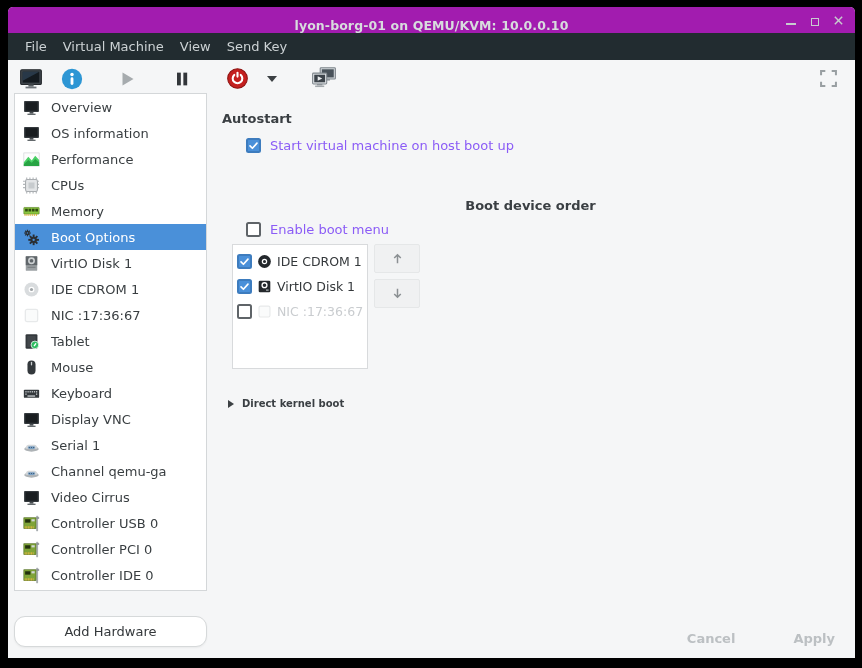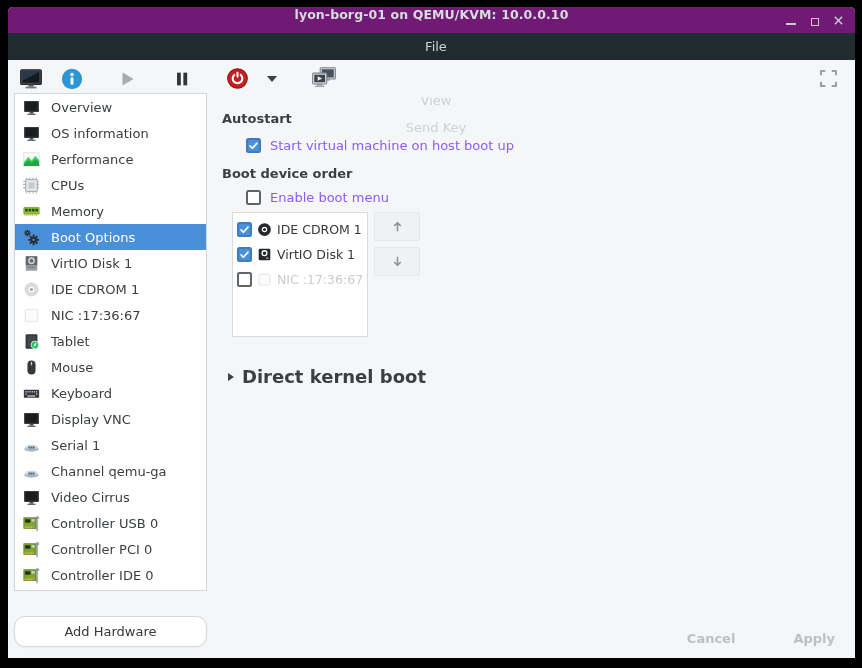--- a/index.html
+++ b/index.html
@@ -7,33 +7,33 @@
     width:862px;height:668px;background:#000;overflow:hidden;position:relative;
     font-family:"DejaVu Sans","Liberation Sans",sans-serif;
     -webkit-font-smoothing:antialiased;
   }
   .window{
     position:absolute;left:8px;top:7px;width:847px;height:651px;
     background:#f5f6f7;border-radius:5px 5px 0 0;overflow:hidden;
   }
   
   .titlebar{
-    height:26px;background:#701a75;position:relative;
-    display:flex;align-items:flex-start;justify-content:center;
+    height:26px;background:#a21caf;position:relative;
+    display:flex;align-items:flex-end;justify-content:center;
   }
   .title{font-size:12.5px;font-weight:bold;color:#d8dcde;letter-spacing:.1px;}
   .win-controls{position:absolute;right:11px;top:0;height:100%;display:flex;align-items:center;gap:13px;}
   .wc{width:11px;height:11px;display:flex;align-items:flex-end;justify-content:center;}
   .wc-min i{display:block;width:10px;height:2px;background:#c7ccce;margin-bottom:1px;}
   .wc-max i{display:block;width:8px;height:8px;border:1.5px solid #c7ccce;box-sizing:border-box;}
   .wc svg{display:block;}
   
   .menubar{
     height:27px;background:#222c30;display:flex;align-items:center;
-    padding-left:9px;color:#ccd2d4;font-size:13px;flex-direction:column;
+    padding-left:9px;color:#ccd2d4;font-size:13px;
   }
   .menu-item{padding:0 8px;line-height:27px;}
   
   .toolbar{height:37px;background:#f5f6f7;display:flex;align-items:center;padding-left:10px;position:relative;}
   .tb-btn{width:26px;height:26px;display:flex;align-items:center;justify-content:center;margin-right:15px;position:relative;}
   .tb-btn svg{display:block;}
   .tb-btn.selected::after{content:"";position:absolute;left:-5px;right:-5px;bottom:-5px;height:3px;background:#4a90d9;}
   .tb-caret{width:14px;margin-right:18px;}
   .gap-lg{margin-left:14px;}
   .tri-down{width:0;height:0;border-top:6px solid #3b4043;border-left:5px solid transparent;border-right:5px solid transparent;}
@@ -51,34 +51,34 @@
     position:absolute;left:6px;top:609px;width:193px;height:31px;box-sizing:border-box;
     background:#fff;border:1px solid #d6d9da;border-radius:11px;
     display:flex;align-items:center;justify-content:center;
     font-size:13px;color:#34383b;box-shadow:0 1px 2px rgba(0,0,0,.05);
   }
   
   .main{position:absolute;left:214px;top:104px;right:16px;}
   .section-h{font-size:13px;font-weight:bold;color:#3a3f43;line-height:16px;}
   .check-row{display:flex;align-items:center;gap:9px;height:18px;font-size:13px;color:#8b5cf6;}
   .row-autostart{margin:9px 0 0 24px;}
-  .h-boot{margin-top:12px;}
+  .h-boot{margin-top:44px;text-align:center;}
   .row-bootmenu{margin:6px 0 0 24px;}
   .checkbox{width:15px;height:15px;flex:none;border-radius:2.5px;box-sizing:border-box;border:2px solid #5f6468;background:#fff;display:flex;align-items:center;justify-content:center;}
   .checkbox.checked{border-color:#3d7cbe;background:#4a90d9;}
   .checkbox svg{display:none;width:11px;height:11px;}
   .checkbox.checked svg{display:block;}
   .boot-row{display:flex;align-items:flex-start;margin:6px 0 0 10px;}
   .boot-list{width:136px;height:125px;background:#fff;border:1px solid #d8dadc;box-sizing:border-box;padding:4px 0 0 4px;}
   .boot-item{display:flex;align-items:center;gap:5px;height:25px;font-size:12.5px;color:#34383b;white-space:nowrap;}
   .boot-item .icon16,.boot-item .icon16 svg{width:15px;height:15px;}
   .boot-item.disabled .bi-label{color:#c9cccf;}
   .arrows{display:flex;flex-direction:column;gap:6px;margin-left:6px;}
   .arrow-btn{width:46px;height:29px;background:#f0f1f2;border:1px solid #e5e7e8;border-radius:2px;box-sizing:border-box;display:flex;align-items:center;justify-content:center;}
-  .expander{display:flex;align-items:center;gap:8px;margin:29px 0 0 6px;font-size:18px;font-weight:bold;color:#3a3f43;}
+  .expander{display:flex;align-items:center;gap:8px;margin:29px 0 0 6px;font-size:10px;font-weight:bold;color:#3a3f43;}
   .tri-right{width:0;height:0;border-left:6px solid #3c4144;border-top:4.5px solid transparent;border-bottom:4.5px solid transparent;}
   
   .footer{position:absolute;right:20px;bottom:12px;display:flex;gap:58px;}
   .footer-btn{font-size:13px;font-weight:bold;color:#bcc0c3;}
 </style>
 </head>
 <body>
 
 <div class="window">
 

